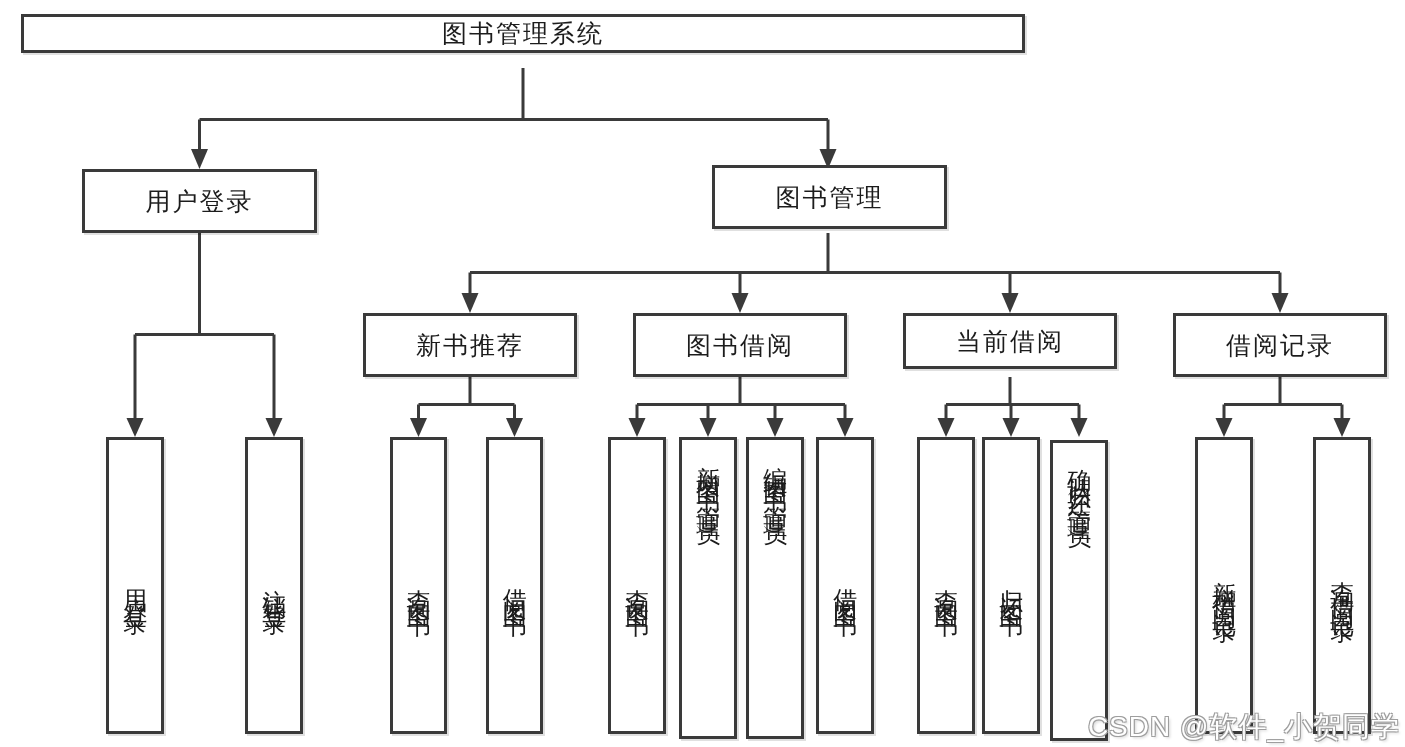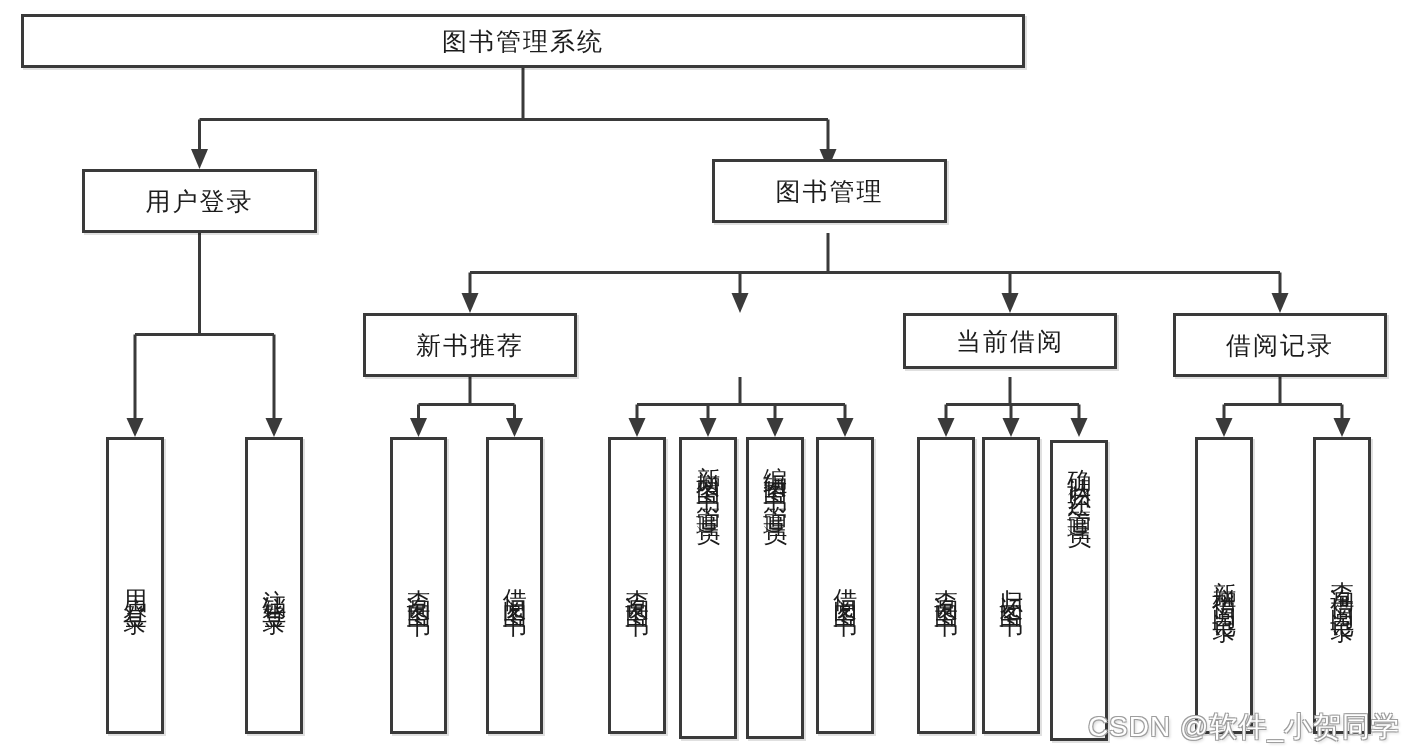--- a/index.html
+++ b/index.html
@@ -74,33 +74,36 @@
     <path d="M1010 377 V404.5 M946 404.5 H1079 M946 404.5 V419 M1011 404.5 V419 M1079 404.5 V419"></path>
     <polygon points="937.5,418 954.5,418 946,437"></polygon>
     <polygon points="1002.5,418 1019.5,418 1011,437"></polygon>
     <polygon points="1070.5,418 1087.5,418 1079,437"></polygon>
 
     <path d="M1280 377 V404.5 M1224 404.5 H1342 M1224 404.5 V419 M1342 404.5 V419"></path>
     <polygon points="1215.5,418 1232.5,418 1224,437"></polygon>
     <polygon points="1333.5,418 1350.5,418 1342,437"></polygon>
   </svg>
 
-  <div class="box hbox" style="left:21px;top:14px;width:1004px;height:54px;">
+  <div class="box hbox" style="left:21px;top:14px;width:1004px;height:39px;">
     <span>图书管理系统</span>
   </div>
 
   <div class="box hbox" style="left:82px;top:169px;width:235px;height:64px;">
     <span>用户登录</span>
   </div>
-  <div class="box hbox" style="left:712px;top:159px;width:235px;height:64px;text-align:right;">
+  <div class="box hbox" style="left:712px;top:165px;width:235px;height:64px;text-align:right;">
     <span>图书管理</span>
   </div>
 
   <div class="box hbox" style="left:363px;top:313px;width:214px;height:64px;">
     <span>新书推荐</span>
+  </div>
+  <div class="box hbox" style="left:633px;top:313px;width:214px;height:64px;">
+    <span>图书借阅</span>
   </div>
   <div class="box hbox" style="left:903px;top:313px;width:214px;height:56px;">
     <span>当前借阅</span>
   </div>
   <div class="box hbox" style="left:1173px;top:313px;width:214px;height:64px;">
     <span>借阅记录</span>
   </div>
 
   <div class="box vbox" style="left:106px;top:437px;width:58px;height:297px;">
     <span class="vtext">用户登录</span>

